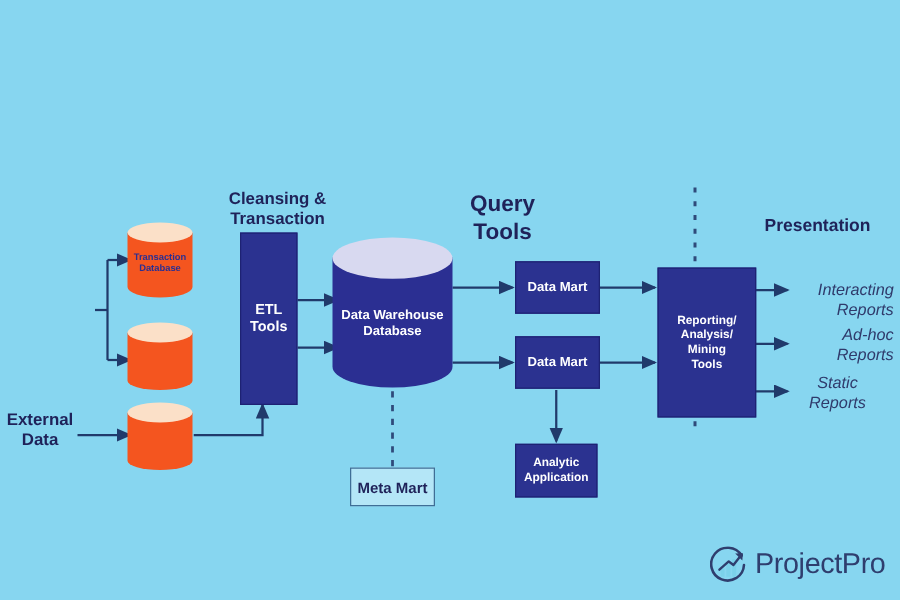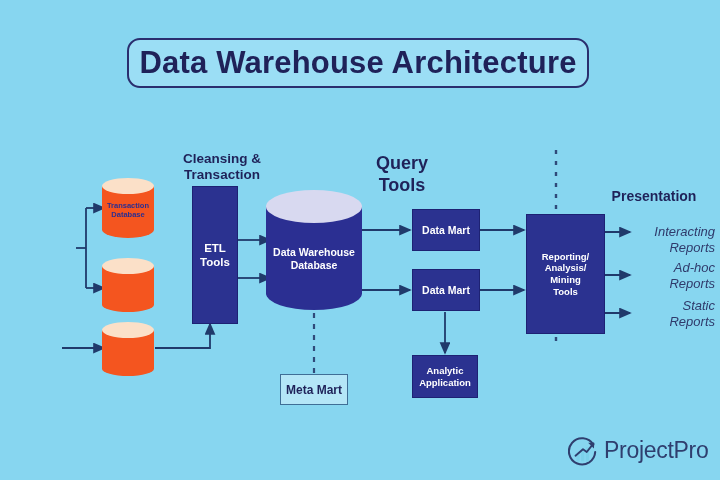--- a/index.html
+++ b/index.html
@@ -183,37 +183,37 @@
     </g>
 
     <g stroke="#2f4a7a" stroke-width="2.2" fill="none" stroke-dasharray="5,6">
       <path d="M314,313 L314,374"></path>
     </g>
     <g stroke="#2f4a7a" stroke-width="2.4" fill="none" stroke-dasharray="4,7">
       <path d="M556,150 L556,345"></path>
     </g>
   </svg>
 
-  <div class="title-box">
-    <span class="title-text">Data Warehouse Architecture</span>
-  </div>
 
   <div class="caption" style="left:166px; top:151px; width:112px; font-size:13.5px;">
     <span>Cleansing &amp;<br>Transaction</span>
   </div>
 
   <div class="caption" style="left:348px; top:153px; width:108px; font-size:18px;">
     <span>Query<br>Tools</span>
   </div>
 
-  <div class="caption" style="left:594px; top:188px; width:120px; font-size:14px;">
+  <div class="caption" style="left:594px; top:172px; width:120px; font-size:14px;">
     <span>Presentation</span>
   </div>
 
 
+  <div class="plainlabel" style="left:2px; top:328px; width:60px; font-size:13.5px;">
+    <span>External<br>Data</span>
+  </div>
 
   <div class="cyl cyl-orange" style="left:102px; top:178px; width:52px; height:62px;">
     <div class="body" style="top:8px; width:52px; height:52px;"></div>
     <div class="top" style="width:52px; height:16px;"></div>
     <div class="cyl-text" style="top:23px; font-size:7.5px; color:#2b2f92;">Transaction<br>Database</div>
   </div>
 
   <div class="cyl cyl-orange" style="left:102px; top:258px; width:52px; height:56px;">
     <div class="body" style="top:8px; width:52px; height:46px;"></div>
     <div class="top" style="width:52px; height:16px;"></div>
@@ -255,21 +255,21 @@
   </div>
 
   <div class="report-label" style="left:625px; top:224px; width:90px;">
     <span>Interacting<br>Reports</span>
   </div>
 
   <div class="report-label" style="left:625px; top:260px; width:90px;">
     <span>Ad-hoc<br>Reports</span>
   </div>
 
-  <div class="report-label" style="left:625px; top:298px; width:90px;">
+  <div class="report-label" style="left:625px; top:298px; width:90px;text-align:center;">
     <span>Static<br>Reports</span>
   </div>
 
   <div class="logo">
     <span>
       <svg width="30" height="30" viewBox="0 0 32 32" xmlns="http://www.w3.org/2000/svg">
         <path d="M27,8 A14,14 0 1 0 29,16" fill="none" stroke="#2f3e6e" stroke-width="2.2" stroke-linecap="round"></path>
         <rect x="9" y="19" width="3.4" height="7" fill="#7bd1ea"></rect>
         <rect x="14" y="15" width="3.4" height="11" fill="#7bd1ea"></rect>
         <rect x="19" y="11" width="3.4" height="15" fill="#7bd1ea"></rect>

